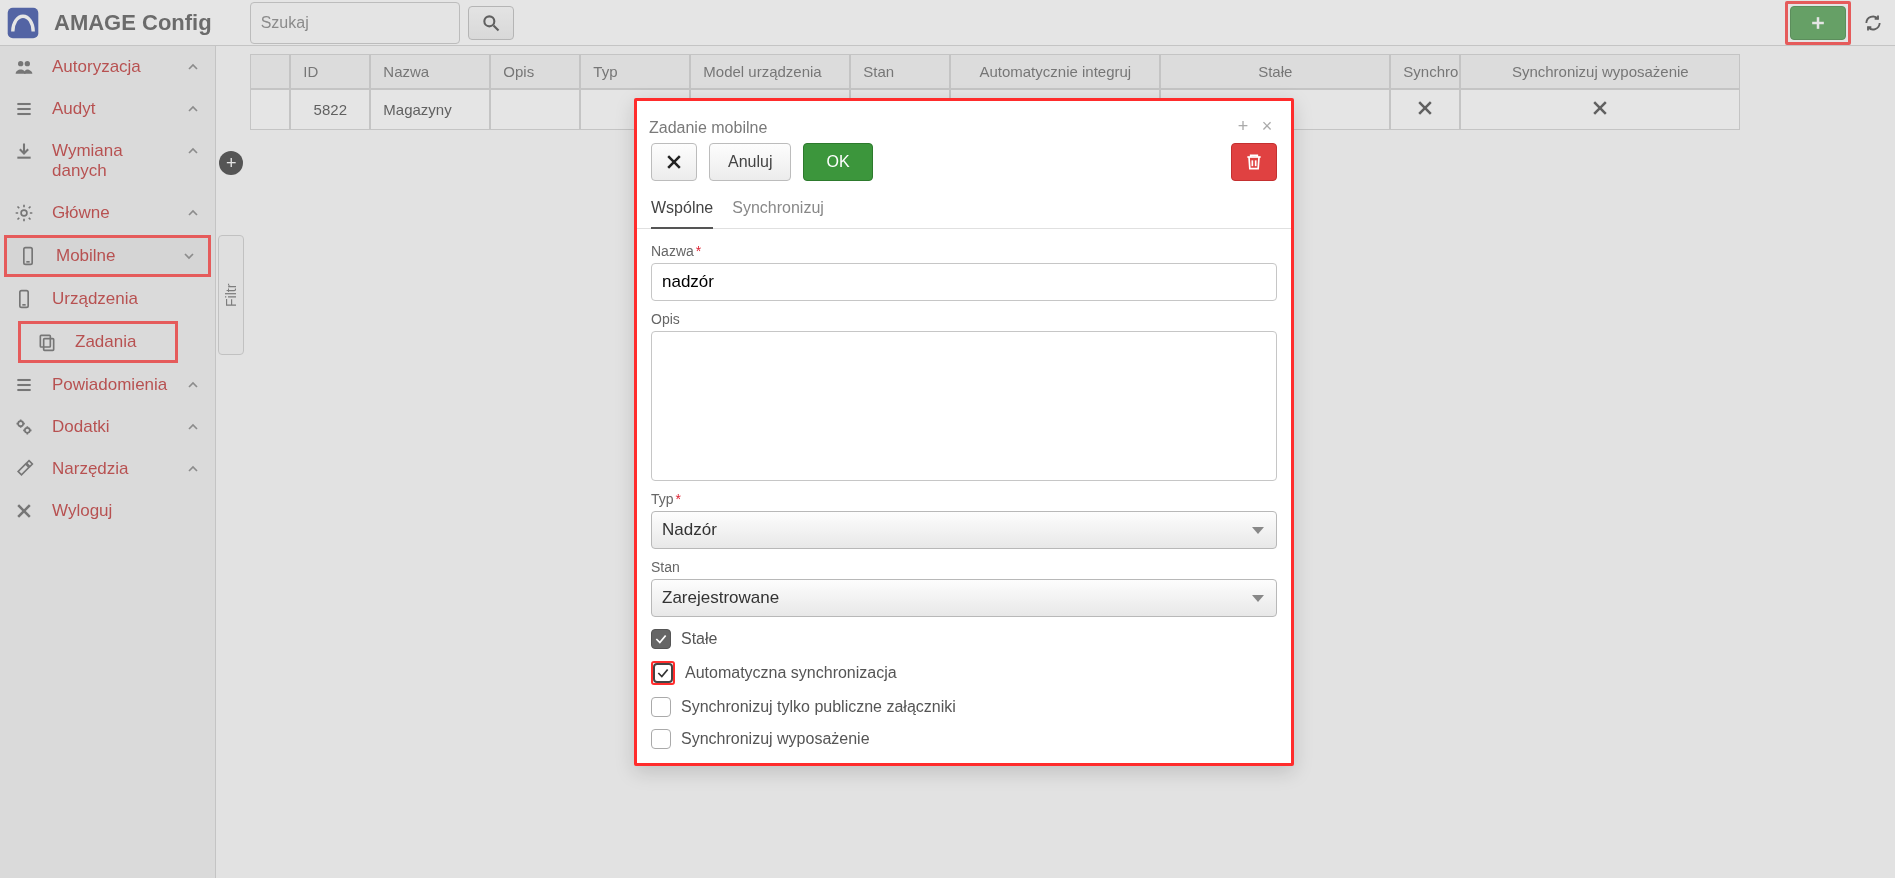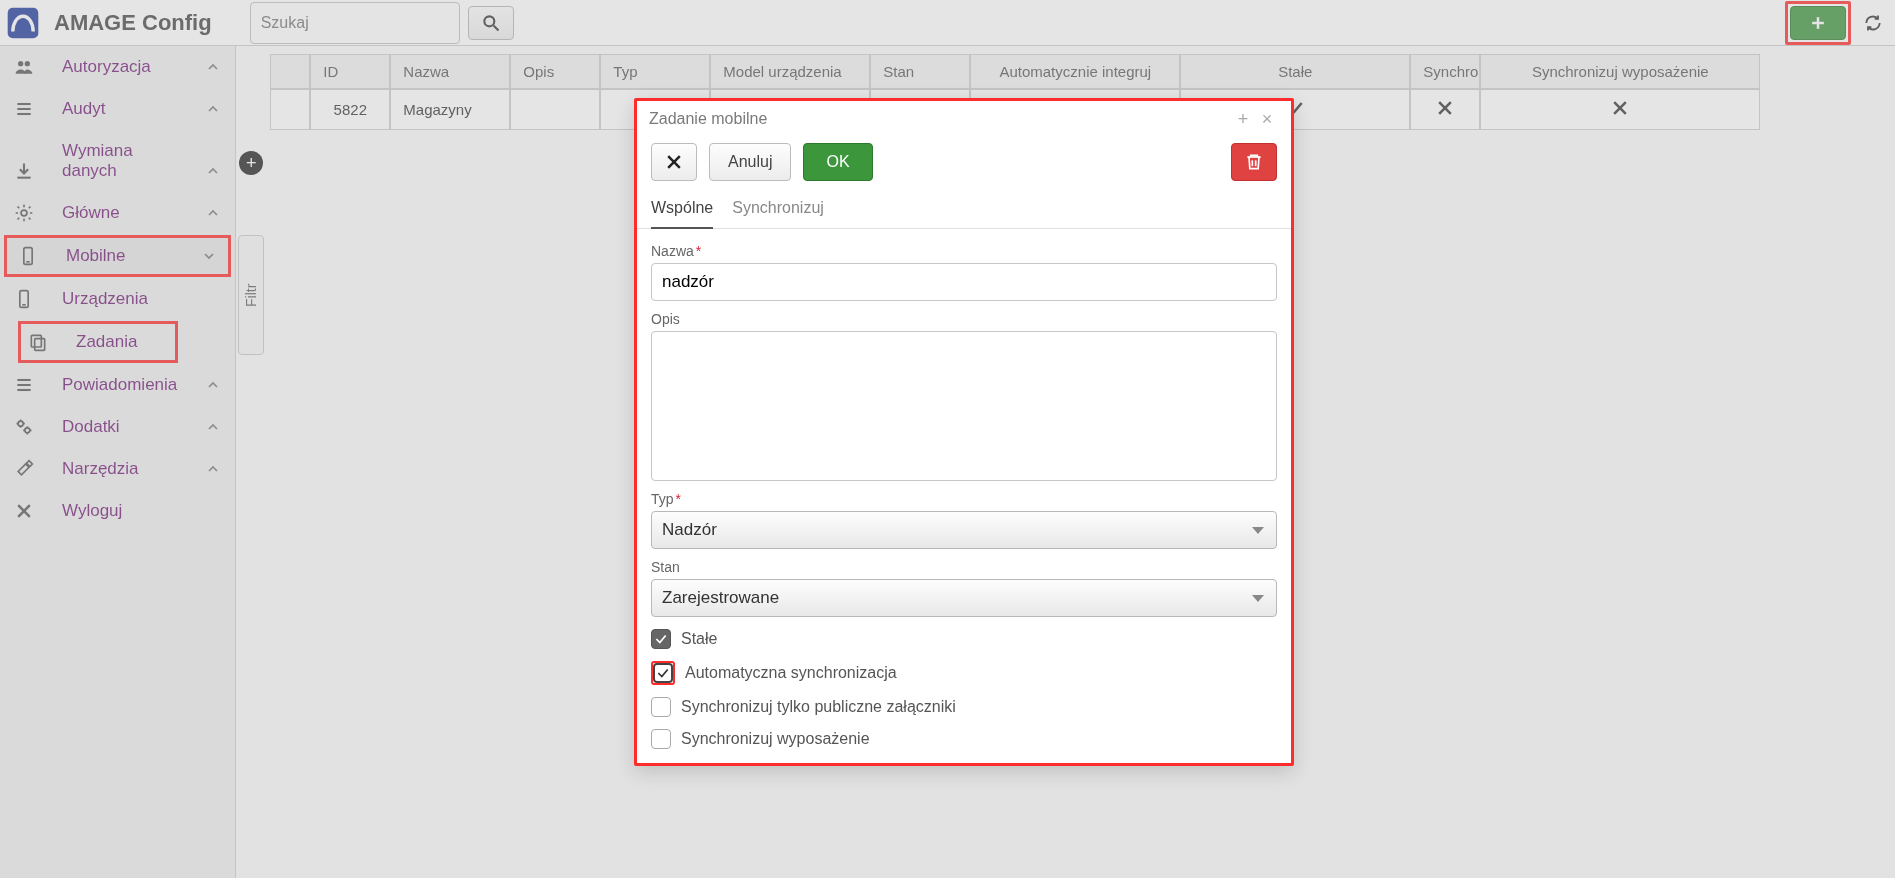--- a/index.html
+++ b/index.html
@@ -16,21 +16,21 @@
   .icon-btn svg { width:20px; height:20px; }
   .header-spacer { flex:1; }
   .add-btn { background:#3c963c; border:1px solid #2d7a2d; width:56px; }
   .add-btn svg { stroke:#fff; }
   .plain-icon-btn { height:34px; width:28px; display:flex; align-items:center; justify-content:center; cursor:pointer; }
   .hl-green { border:3px solid #ff2c2c; border-radius:2px; padding:2px 2px; display:flex; }
 
   
   .body { flex:1; display:flex; min-height:0; }
   .sidebar { width:265px; background:#efefef; border-right:1px solid #ccc; display:flex; flex-direction:column; }
-  .side-item { display:flex; align-items:flex-end; gap:28px; padding:11px 14px; color:#701a75; cursor:pointer; }
+  .side-item { display:flex; align-items:flex-start; gap:18px; padding:11px 14px; color:#b91c1c; cursor:pointer; }
   .side-item .label { flex:1; font-size:17px; }
   .side-item .chev { width:16px; }
   .side-sub { }
   .side-item.selected { background:#e6e6e6; }
   .hl-frame { border:3px solid #ff2c2c; border-radius:0; margin:1px 4px; }
   .hl-frame .side-item { padding:8px 11px; }
   .hl-fill { background:#e6e6e6; }
 
   
   .main { flex:1; position:relative; background:#fbfbfb; display:flex; }
@@ -46,21 +46,21 @@
   table.grid td .cell-icon svg { width:20px; height:20px; }
   col.c0 { width:40px; } col.c1 { width:80px; } col.c2 { width:120px; } col.c3 { width:90px; }
   col.c4 { width:110px; } col.c5 { width:160px; } col.c6 { width:100px; } col.c7 { width:210px; }
   col.c8 { width:230px; } col.c9 { width:70px; } col.c10 { width:280px; } col.c11 { width:220px; }
 
   
   .scrim { position:absolute; inset:0; background:rgba(180,180,180,0.35); pointer-events:none; }
 
   
   .dialog-wrap { position:absolute; left:634px; top:98px; width:660px; border:3px solid #ff2c2c; border-radius:2px; background:#fff; display:flex; flex-direction:column; box-shadow:0 6px 20px rgba(0,0,0,0.15); }
-  .dialog-titlebar { display:flex; align-items:center; height:36px; padding:0 12px; color:#7a7a7a; font-size:16px; }
+  .dialog-titlebar { display:flex; align-items:flex-end; height:36px; padding:0 12px; color:#7a7a7a; font-size:16px; }
   .dialog-titlebar .spacer { flex:1; }
   .dialog-titlebar .tb-icon { width:24px; text-align:center; color:#aaa; cursor:pointer; font-size:18px; }
   .dialog-actions { display:flex; align-items:center; gap:12px; padding:6px 14px 10px 14px; }
   .dlg-btn { height:38px; border-radius:4px; display:flex; align-items:center; justify-content:center; font-size:16px; cursor:pointer; }
   .dlg-btn.close { width:46px; border:1px solid #bcbcbc; background:linear-gradient(#fdfdfd,#ececec); }
   .dlg-btn.cancel { padding:4px 18px; border:1px solid #bcbcbc; background:linear-gradient(#fdfdfd,#ececec); color:#444; }
   .dlg-btn.ok { padding:0 22px; border:1px solid #2d7a2d; background:#3c963c; color:#fff; }
   .dlg-btn.delete { width:46px; border:1px solid #c43030; background:#e04141; color:#fff; }
   .dialog-actions .grow { flex:1; }
 
@@ -213,21 +213,21 @@
       <span class="ico">
           <svg viewBox="0 0 24 24" fill="none" stroke="#555" stroke-width="2">
             <rect x="7" y="2" width="10" height="20" rx="2"></rect>
             <line x1="10" y1="19" x2="14" y2="19"></line>
           </svg>
         </span>
       <span class="label">Urządzenia</span>
     </div>
 
     <div class="hl-frame" style="margin-left:18px; width:160px;">
-      <div class="side-item" style="padding-left:7px;">
+      <div class="side-item" style="padding-left:16px;">
         <span class="ico">
             <svg viewBox="0 0 24 24" fill="none" stroke="#555" stroke-width="2">
               <rect x="4" y="4" width="12" height="14" rx="1"></rect>
               <rect x="8" y="8" width="12" height="14" rx="1"></rect>
             </svg>
           </span>
         <span class="label">Zadania</span>
       </div>
     </div>
 

